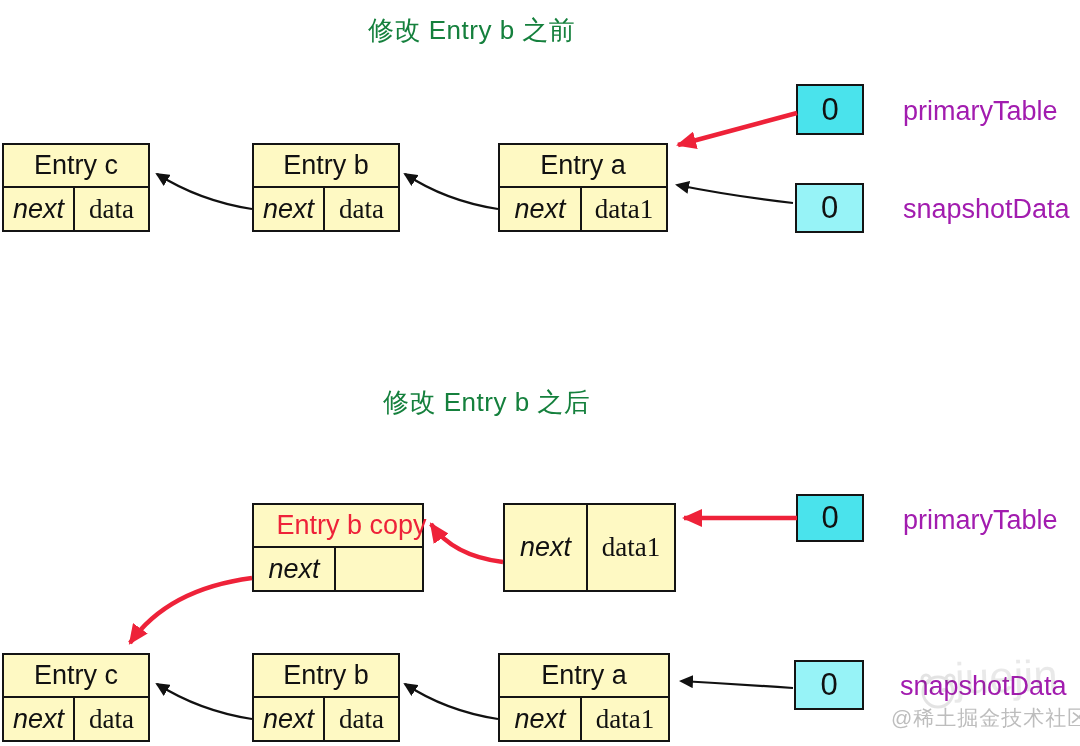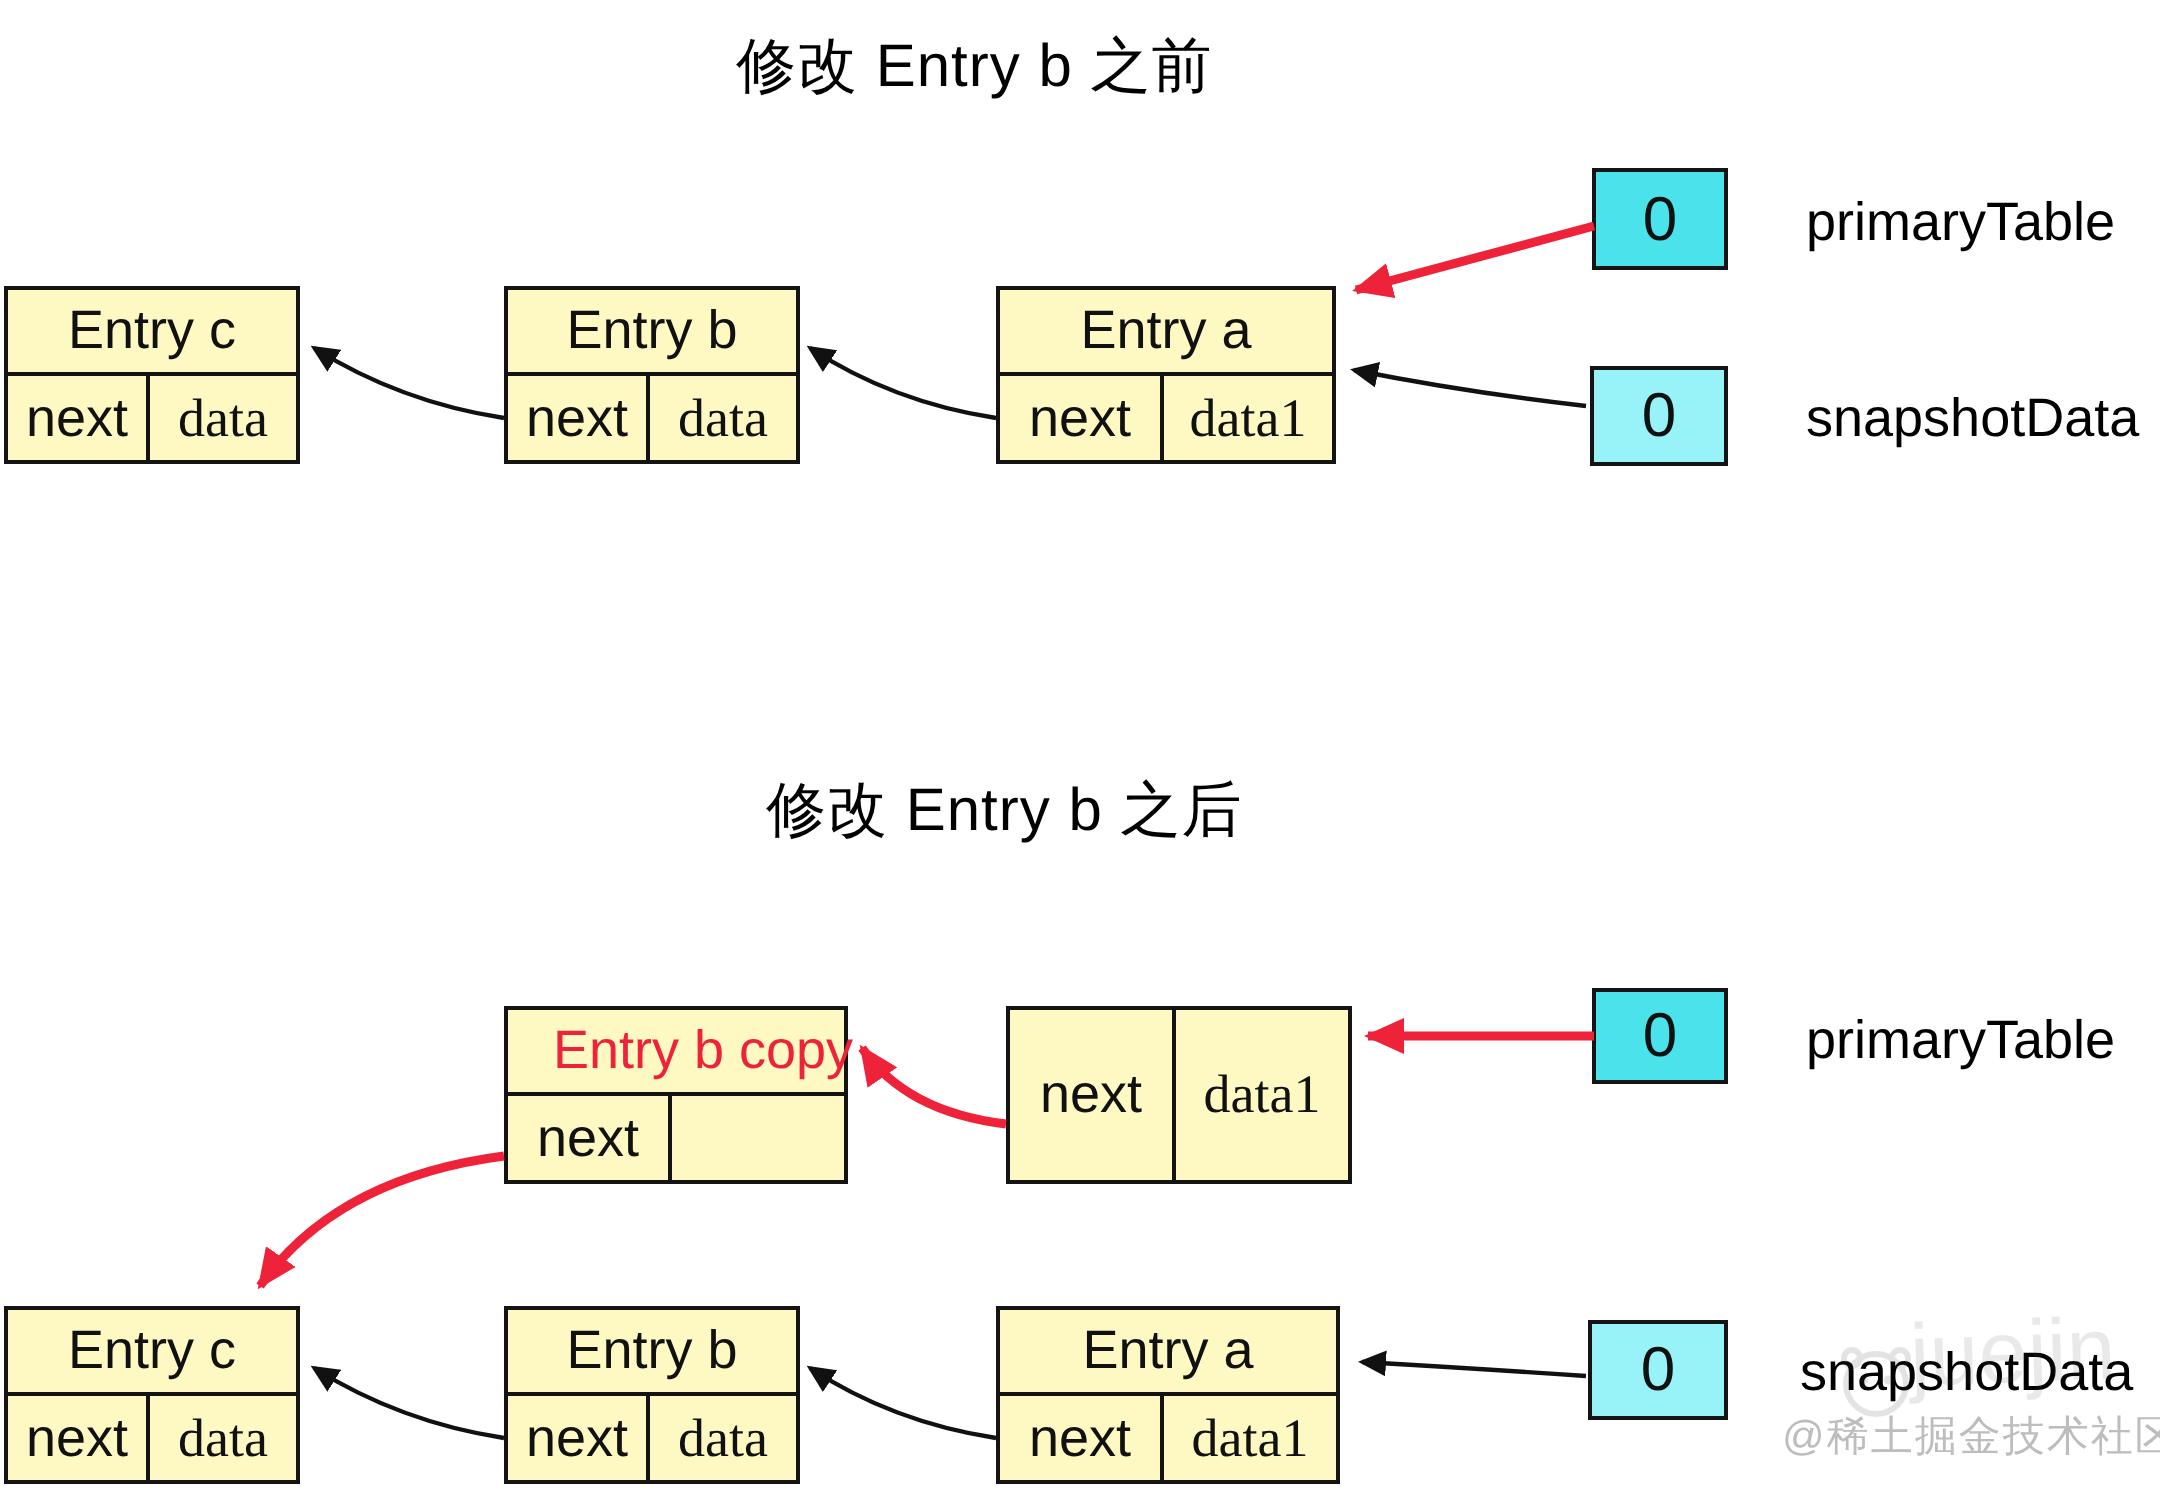--- a/index.html
+++ b/index.html
@@ -2,45 +2,45 @@
 <html style="--red: #ee2239; --primary-box: #4ae3ec; --snapshot-box: #97f3f7; --line: #111111;"><head>
 <meta charset="utf-8">
 <style>
   html,body{margin:0;padding:0;background:#fff;}
   .stage{
     position:relative;width:1080px;height:746px;background:#ffffff;
     font-family:"Liberation Sans","DejaVu Sans",sans-serif;color:#111;
     overflow:hidden;
   }
   .sec-title{
-    position:absolute;font-size:30px;color:#000000;letter-spacing:0.5px;white-space:nowrap;
+    position:absolute;font-size:26px;color:#15803d;letter-spacing:0.5px;white-space:nowrap;
   }
   .node{
     position:absolute;height:89px;background:#fef9c3;border:2px solid #141414;
     box-sizing:border-box;display:flex;flex-direction:column;
   }
   .node-title{
     flex:0 0 41px;border-bottom:2px solid #141414;display:flex;
     align-items:center;justify-content:center;font-size:27px;white-space:nowrap;
   }
   .node-cells{flex:1;display:flex;}
   .cell{
     display:flex;align-items:center;justify-content:center;
     font-size:27px;box-sizing:border-box;white-space:nowrap;
   }
-  .cell.next{border-right:2px solid #141414;}
+  .cell.next{border-right:2px solid #141414;font-style:italic;}
   .cell.data{flex:1;font-family:Liberation Serif, serif;}
   .red{color:var(--red);padding-left:27px;}
   .ptr{
     position:absolute;border:2px solid #141414;box-sizing:border-box;
     display:flex;align-items:center;justify-content:center;font-size:31px;
   }
   .ptr.primary{background:var(--primary-box);}
   .ptr.snapshot{background:var(--snapshot-box);}
-  .ptr-label{position:absolute;font-size:27px;color:#000000;white-space:nowrap;}
+  .ptr-label{position:absolute;font-size:27px;color:#a21caf;white-space:nowrap;}
   svg.overlay{position:absolute;left:0;top:0;pointer-events:none;}
   .black-line{fill:none;stroke:var(--line);stroke-width:2.2px;}
   .red-line{fill:none;stroke:var(--red);stroke-width:4.5px;}
   .mk-black{fill:var(--line);}
   .mk-red{fill:var(--red);}
   .wm-text{
     position:absolute;left:891px;top:704px;font-size:21px;color:#bdbdbd;
     white-space:nowrap;letter-spacing:1px;
   }
   .wm-big{

